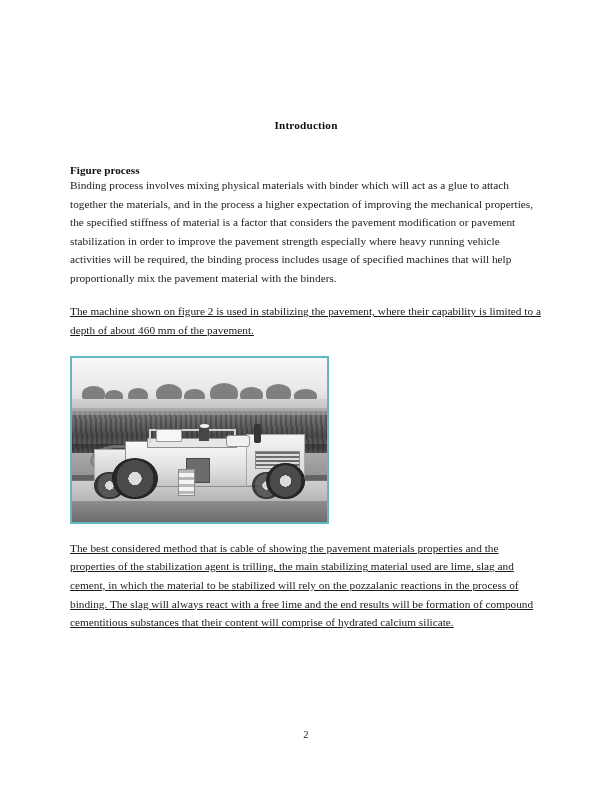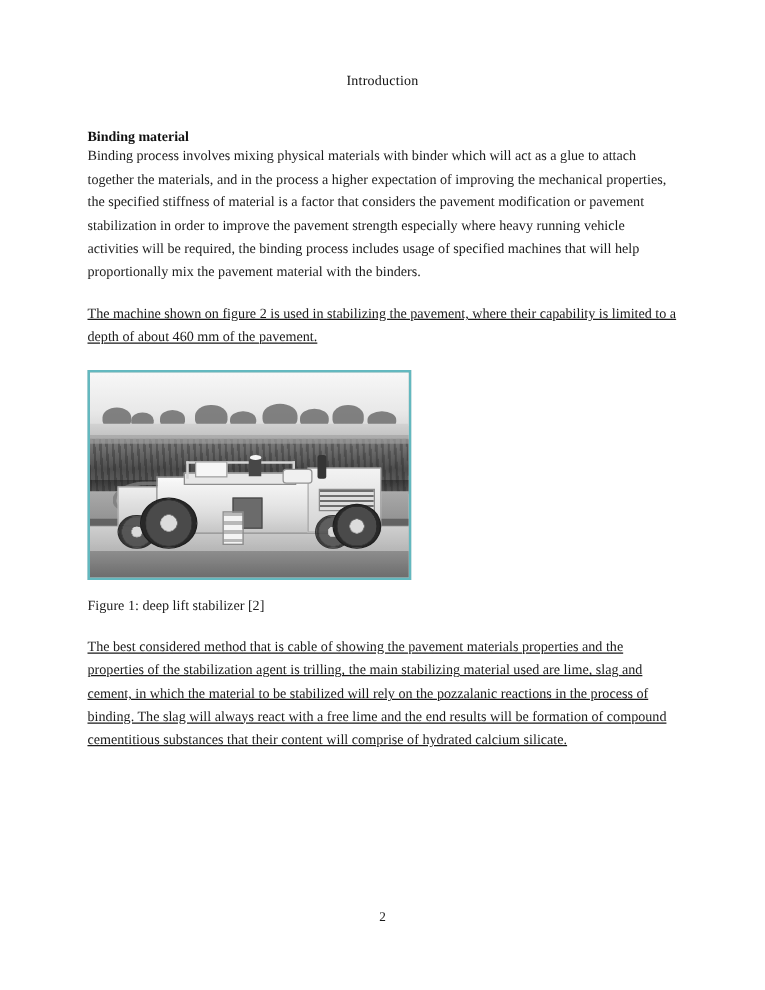--- a/index.html
+++ b/index.html
@@ -24,25 +24,25 @@
 
   .content {
     position: absolute;
     left: 70px;
     top: 0;
     width: 472px;
   }
 
   .doc-title {
     text-align: center;
-    font-weight: normal;
+    font-weight: bold;
     font-size: 11.2px;
     letter-spacing: 0.2px;
     margin: 0;
-    padding-top: 59px;
+    padding-top: 119px;
     color: #111;
   }
 
   .section-heading {
     font-weight: bold;
     font-size: 11.2px;
     margin: 0;
     padding-top: 33px;
     color: #111;
   }
@@ -357,21 +357,21 @@
   }
 </style>
 </head>
 <body>
 
 <div class="page">
   <div class="content">
 
     <h1 class="doc-title">Introduction</h1>
 
-    <h2 class="section-heading">Binding material</h2>
+    <h2 class="section-heading">Figure process</h2>
 
     <p class="body-text">Binding process involves mixing physical materials with binder which will act as a glue to attach together the materials, and in the process a higher expectation of improving the mechanical properties, the specified stiffness of material is a factor that considers the pavement modification or pavement stabilization in order to improve the pavement strength especially where heavy running vehicle activities will be required, the binding process includes usage of specified machines that will help proportionally mix the pavement material with the binders.</p>
 
     <p class="body-text para-gap">The machine shown on figure 2 is used in stabilizing the pavement, where their capability is limited to a depth of about 460 mm of the pavement.</p>
 
     <div class="figure-block">
       <div class="figure-frame">
         <div class="photo">
           <div class="sky"></div>
 
@@ -411,21 +411,20 @@
             <div class="operator-body"></div>
             <div class="operator-head"></div>
             <div class="wheel wheel-mid"></div>
             <div class="wheel wheel-front"></div>
             <div class="wheel wheel-rear2"></div>
             <div class="wheel wheel-rear"></div>
           </div>
         </div>
       </div>
 
-      <p class="fig-caption">Figure 1: deep lift stabilizer [2]</p>
     </div>
 
     <p class="body-text para-gap">The best considered method that is cable of showing the pavement materials properties and the properties of the stabilization agent is trilling, the main stabilizing material used are lime, slag and cement, in which the material to be stabilized will rely on the pozzalanic reactions in the process of binding. The slag will always react with a free lime and the end results will be formation of compound cementitious substances that their content will comprise of hydrated calcium silicate.</p>
 
   </div>
 
   <div class="page-number">2</div>
 </div>
 
 </body></html>

